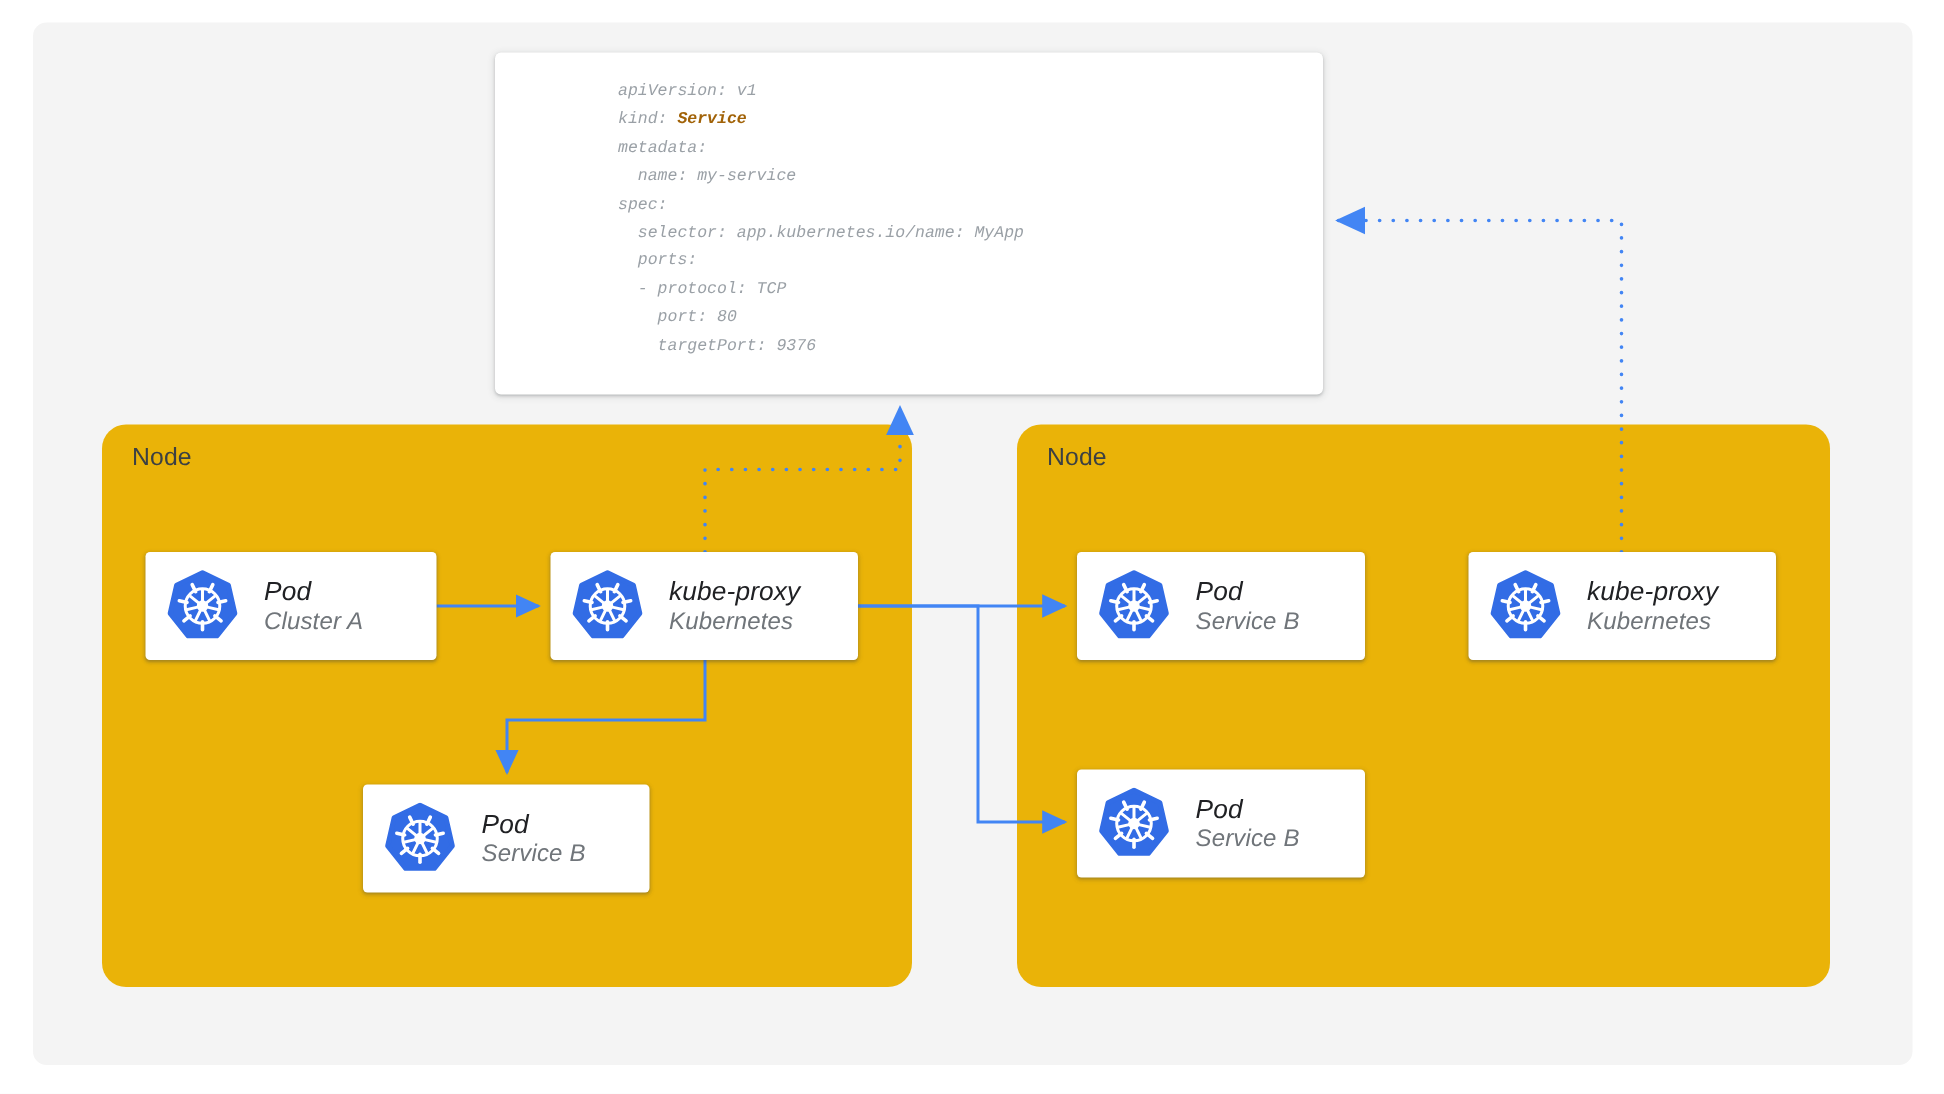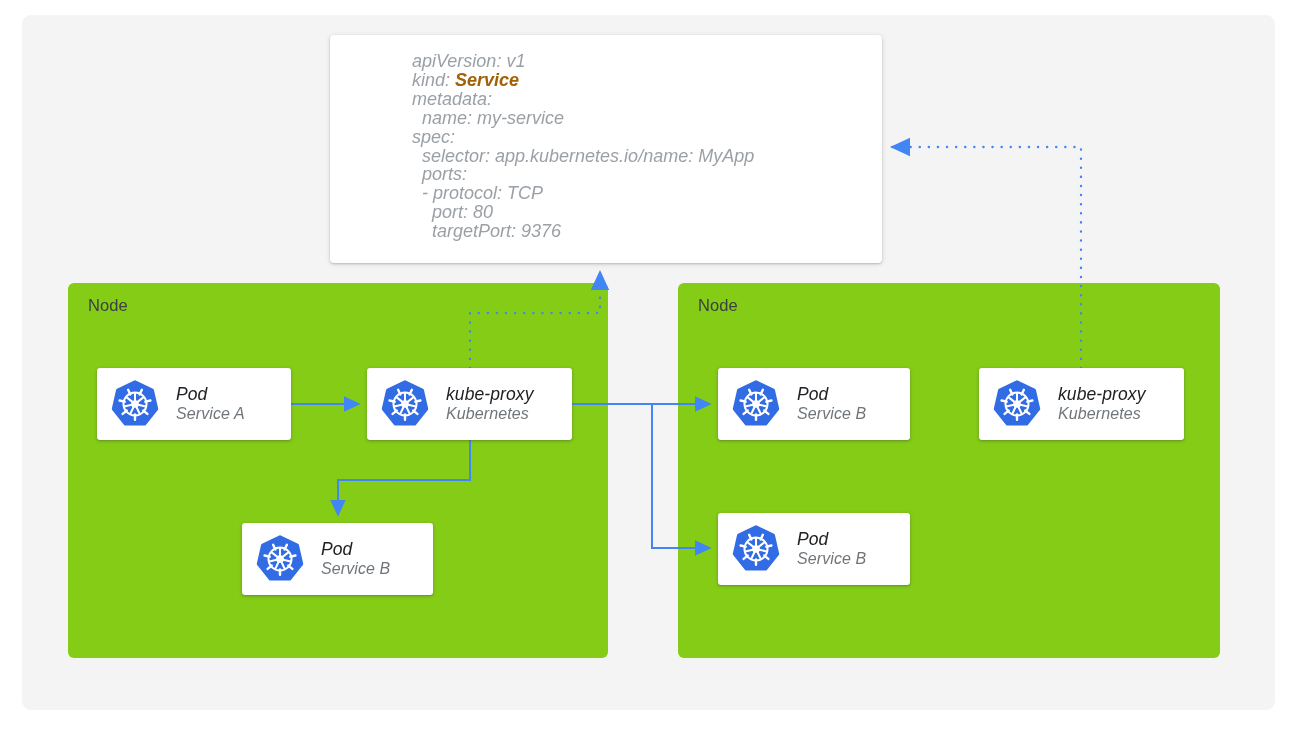--- a/index.html
+++ b/index.html
@@ -21,22 +21,22 @@
     left: 22px;
     top: 15px;
     width: 1253px;
     height: 695px;
     background: #f4f4f4;
     border-radius: 9px;
   }
   
   .node-box {
     position: absolute;
-    background: #84cc16;
-    border-radius: 6px;
+    background: #eab308;
+    border-radius: 16px;
   }
   #node-left  { left: 68px;  top: 283px; width: 540px; height: 375px; }
   #node-right { left: 678px; top: 283px; width: 542px; height: 375px; }
   .node-label {
     position: absolute;
     left: 20px;
     top: 13px;
     font-size: 16.5px;
     color: #3c4043;
     letter-spacing: .1px;
@@ -85,23 +85,23 @@
     height: 228px;
     background: #ffffff;
     border-radius: 4px;
     box-shadow: 0 1px 2px rgba(60,64,67,.25), 0 1px 4px 1px rgba(60,64,67,.10);
     z-index: 5;
   }
   #yaml-code {
     position: absolute;
     left: 82px;
     top: 17px;
-    font-family: Liberation Sans, sans-serif;
+    font-family: Liberation Mono, monospace;
     font-style: italic;
-    font-size: 18px;
+    font-size: 11px;
     line-height: 18.9px;
     color: #9aa0a6;
     white-space: pre;
   }
   #yaml-code b {
     color: #a16207;
     font-weight: bold;
   }
   
   #wires {
@@ -176,21 +176,21 @@
             <line x1="46.96" y1="56.31" x2="40.02" y2="70.72"></line>
             <line x1="32.80" y1="63.72" x2="24.20" y2="70.58" stroke-width="5"></line>
             <line x1="43.18" y1="51.56" x2="27.58" y2="55.12"></line>
             <line x1="28.55" y1="45.10" x2="17.83" y2="42.66" stroke-width="5"></line>
             <line x1="44.53" y1="45.64" x2="32.02" y2="35.66"></line>
             <line x1="40.45" y1="30.18" x2="35.68" y2="20.27" stroke-width="5"></line>
           </g>
         </svg></span>
     <span class="txt">
       <span class="title">Pod</span><br>
-      <span class="sub">Service A</span>
+      <span class="sub">Cluster A</span>
     </span>
   </div>
 
   <div class="card" id="card-kubeproxy-l">
     <span class="k8s"><svg viewBox="0 0 100 100" width="100%" height="100%">
           <polygon points="50.00,4.00 85.96,21.32 94.85,60.24 69.96,91.44 30.04,91.44 5.15,60.24 14.04,21.32" fill="#326ce5" stroke="#326ce5" stroke-width="7" stroke-linejoin="round"></polygon>
           <g fill="none" stroke="#ffffff" stroke-width="4.2" stroke-linecap="round">
             <circle cx="50" cy="50" r="24"></circle>
             <circle cx="50" cy="50" r="8" fill="#ffffff" stroke="none"></circle>
             <line x1="50.00" y1="43.00" x2="50.00" y2="27.00"></line>

